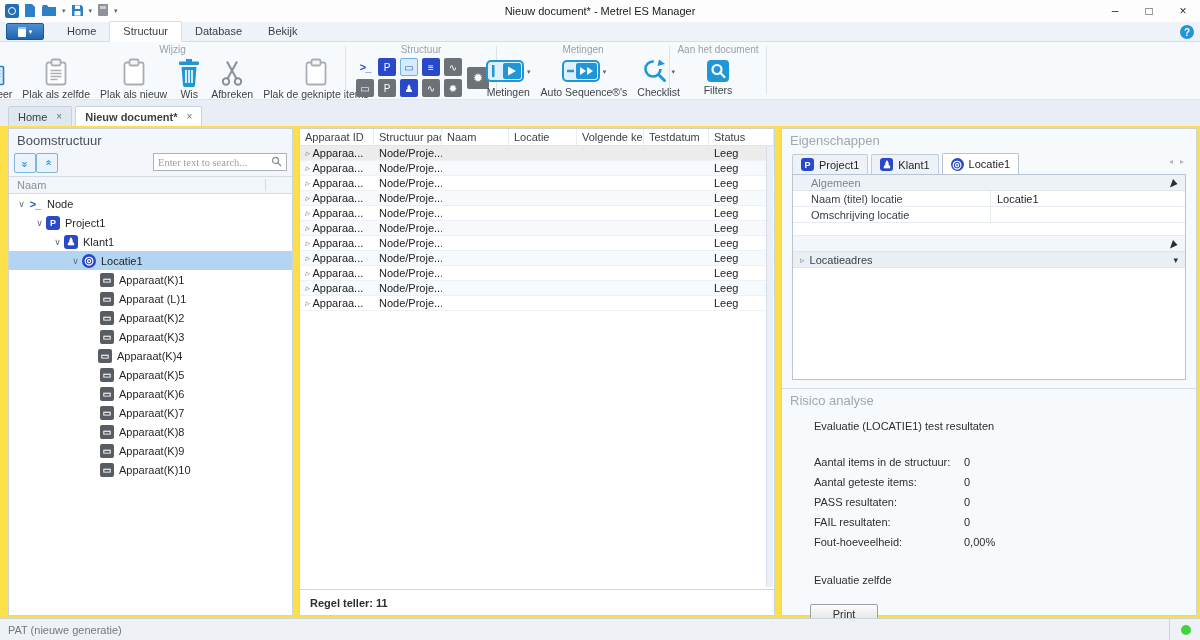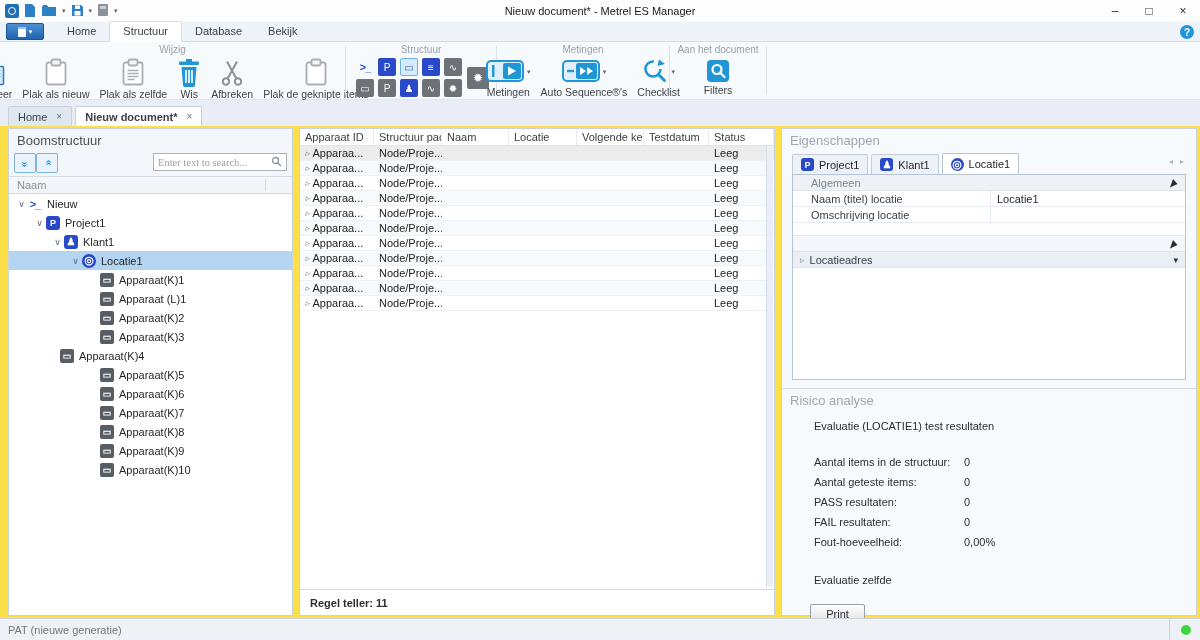--- a/index.html
+++ b/index.html
@@ -114,21 +114,21 @@
 .pcollapsed .ddv { margin-left:auto; color:#333; font-size:9px; }
 
 
 .riskbox { flex:1; display:flex; flex-direction:column; min-height:0; }
 .risk-content { padding:0 0 0 32px; color:#2b2d30; }
 .risk-heading { margin-top:10px; }
 .risk-stats { margin-top:20px; }
 .risk-stat { display:flex; height:20px; align-items:center; }
 .risk-stat .rl { width:150px; }
 .risk-date { margin-top:22px; }
-.print-btn { margin:18px 0 0 -4px; width:55px; height:20px; background:linear-gradient(#fdfdfd,#e0e0e0); border:1px solid #9aa0a8; border-radius:2px; font-size:11px; font-family:inherit; color:#2b2d30; }
+.print-btn { margin:18px 0 0 -4px; width:68px; height:20px; background:linear-gradient(#fdfdfd,#e0e0e0); border:1px solid #9aa0a8; border-radius:2px; font-size:11px; font-family:inherit; color:#2b2d30; }
 
 
 .statusbar { height:22px; background:#eef2f7; border-top:1px solid #cdd4dd; display:flex; align-items:center; flex:none; }
 .status-text { padding-left:8px; color:#73797f; }
 .status-right { margin-left:auto; display:flex; align-items:center; height:100%; }
 .status-sep { width:1px; height:100%; background:#cdd4dd; }
 .green-dot { width:10px; height:10px; border-radius:50%; background:#3ed63e; margin:0 9px 0 11px; }
 </style>
 </head>
 <body>
@@ -196,33 +196,33 @@
                 <path d="M13.5 12.5 h8 M13.5 15.5 h8 M13.5 18.5 h8 M13.5 21.5 h5" stroke="#5d9fd6" stroke-width="1.2"></path>
               </svg>
             </span>
           <span class="rlabel">Kopieer</span>
         </div>
         <div class="rbtn">
           <span class="ric">
               <svg width="26" height="30" viewBox="0 0 26 30">
                 <rect x="3.5" y="4.5" width="19" height="22" rx="2" fill="#fff" stroke="#a9aeb4" stroke-width="1.8"></rect>
                 <rect x="8.5" y="1.5" width="9" height="6" rx="1.5" fill="#f4f5f6" stroke="#a9aeb4" stroke-width="1.8"></rect>
+                <path d="M7.5 12.5 h11 M7.5 15.5 h11 M7.5 18.5 h11 M7.5 21.5 h7" stroke="#a9aeb4" stroke-width="1.4"></path>
               </svg>
             </span>
-          <span class="rlabel">Plak als nieuw</span>
+          <span class="rlabel">Plak als zelfde</span>
         </div>
         <div class="rbtn">
           <span class="ric">
               <svg width="26" height="30" viewBox="0 0 26 30">
                 <rect x="3.5" y="4.5" width="19" height="22" rx="2" fill="#fff" stroke="#a9aeb4" stroke-width="1.8"></rect>
                 <rect x="8.5" y="1.5" width="9" height="6" rx="1.5" fill="#f4f5f6" stroke="#a9aeb4" stroke-width="1.8"></rect>
-                <path d="M7.5 12.5 h11 M7.5 15.5 h11 M7.5 18.5 h11 M7.5 21.5 h7" stroke="#a9aeb4" stroke-width="1.4"></path>
               </svg>
             </span>
-          <span class="rlabel">Plak als zelfde</span>
+          <span class="rlabel">Plak als nieuw</span>
         </div>
         <div class="rbtn">
           <span class="ric">
               <svg width="24" height="30" viewBox="0 0 24 30">
                 <rect x="9" y="1" width="6" height="3" fill="#2196d6"></rect>
                 <rect x="2" y="3.5" width="20" height="3.5" rx="1" fill="#2196d6"></rect>
                 <path d="M4.5 9 h15 l-1.5 18.6 a1.6 1.6 0 0 1 -1.6 1.4 h-8.8 a1.6 1.6 0 0 1 -1.6 -1.4 Z" fill="#2196d6"></path>
                 <path d="M9 12 v13 M12 12 v13 M15 12 v13" stroke="#fff" stroke-width="1.6"></path>
               </svg>
             </span>
@@ -372,21 +372,21 @@
         </div>
       </div>
       <div class="naam-header">
           <span>Naam</span>
         </div>
       <div class="tree">
 
           <div class="tree-row" style="padding-left: 6px;">
             <span class="chev">∨</span>
             <span class="ti t-node"></span>
-            <span class="tlabel">Nieuw</span>
+            <span class="tlabel">Node</span>
           </div>
 
           <div class="tree-row" style="padding-left: 24px;">
             <span class="chev">∨</span>
             <span class="ti t-proj"></span>
             <span class="tlabel">Project1</span>
           </div>
 
           <div class="tree-row" style="padding-left: 42px;">
             <span class="chev">∨</span>
@@ -417,21 +417,21 @@
             <span class="ti t-dev"></span>
             <span class="tlabel">Apparaat(K)2</span>
           </div>
 
           <div class="tree-row" style="padding-left: 78px;">
             <span class="chev"></span>
             <span class="ti t-dev"></span>
             <span class="tlabel">Apparaat(K)3</span>
           </div>
 
-          <div class="tree-row" style="padding-left: 38px;">
+          <div class="tree-row" style="padding-left: 76px;">
             <span class="chev"></span>
             <span class="ti t-dev"></span>
             <span class="tlabel">Apparaat(K)4</span>
           </div>
 
           <div class="tree-row" style="padding-left: 78px;">
             <span class="chev"></span>
             <span class="ti t-dev"></span>
             <span class="tlabel">Apparaat(K)5</span>
           </div>

